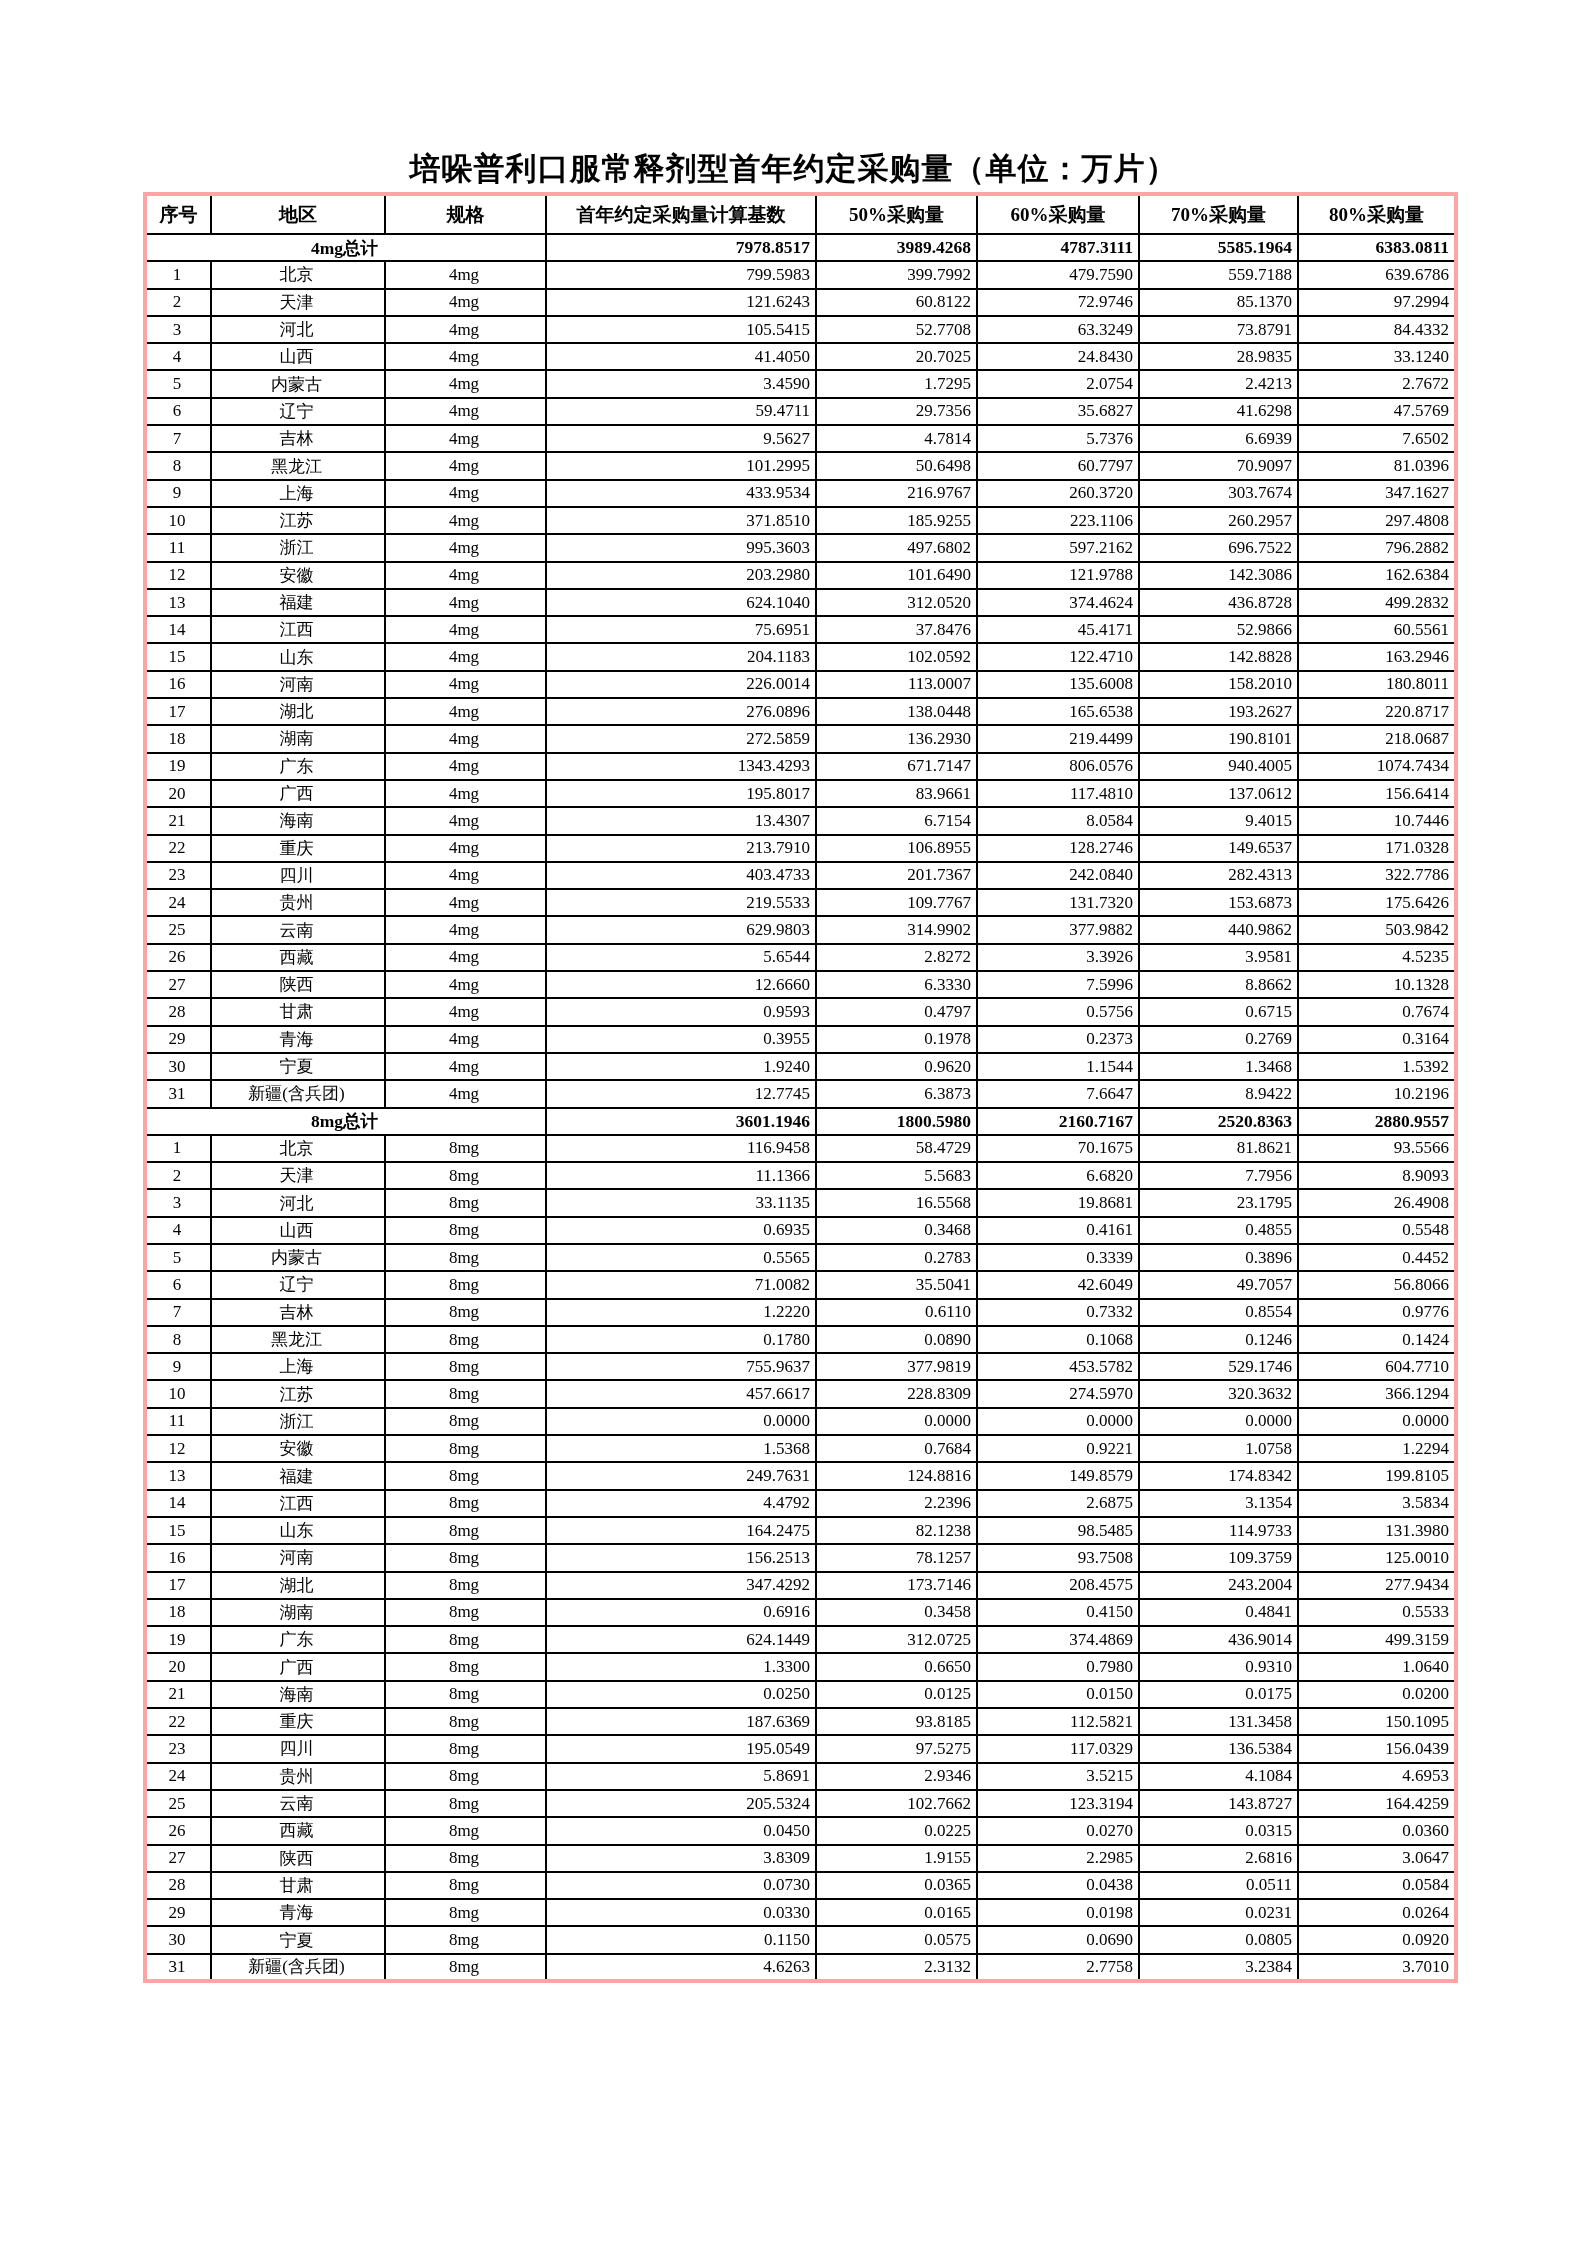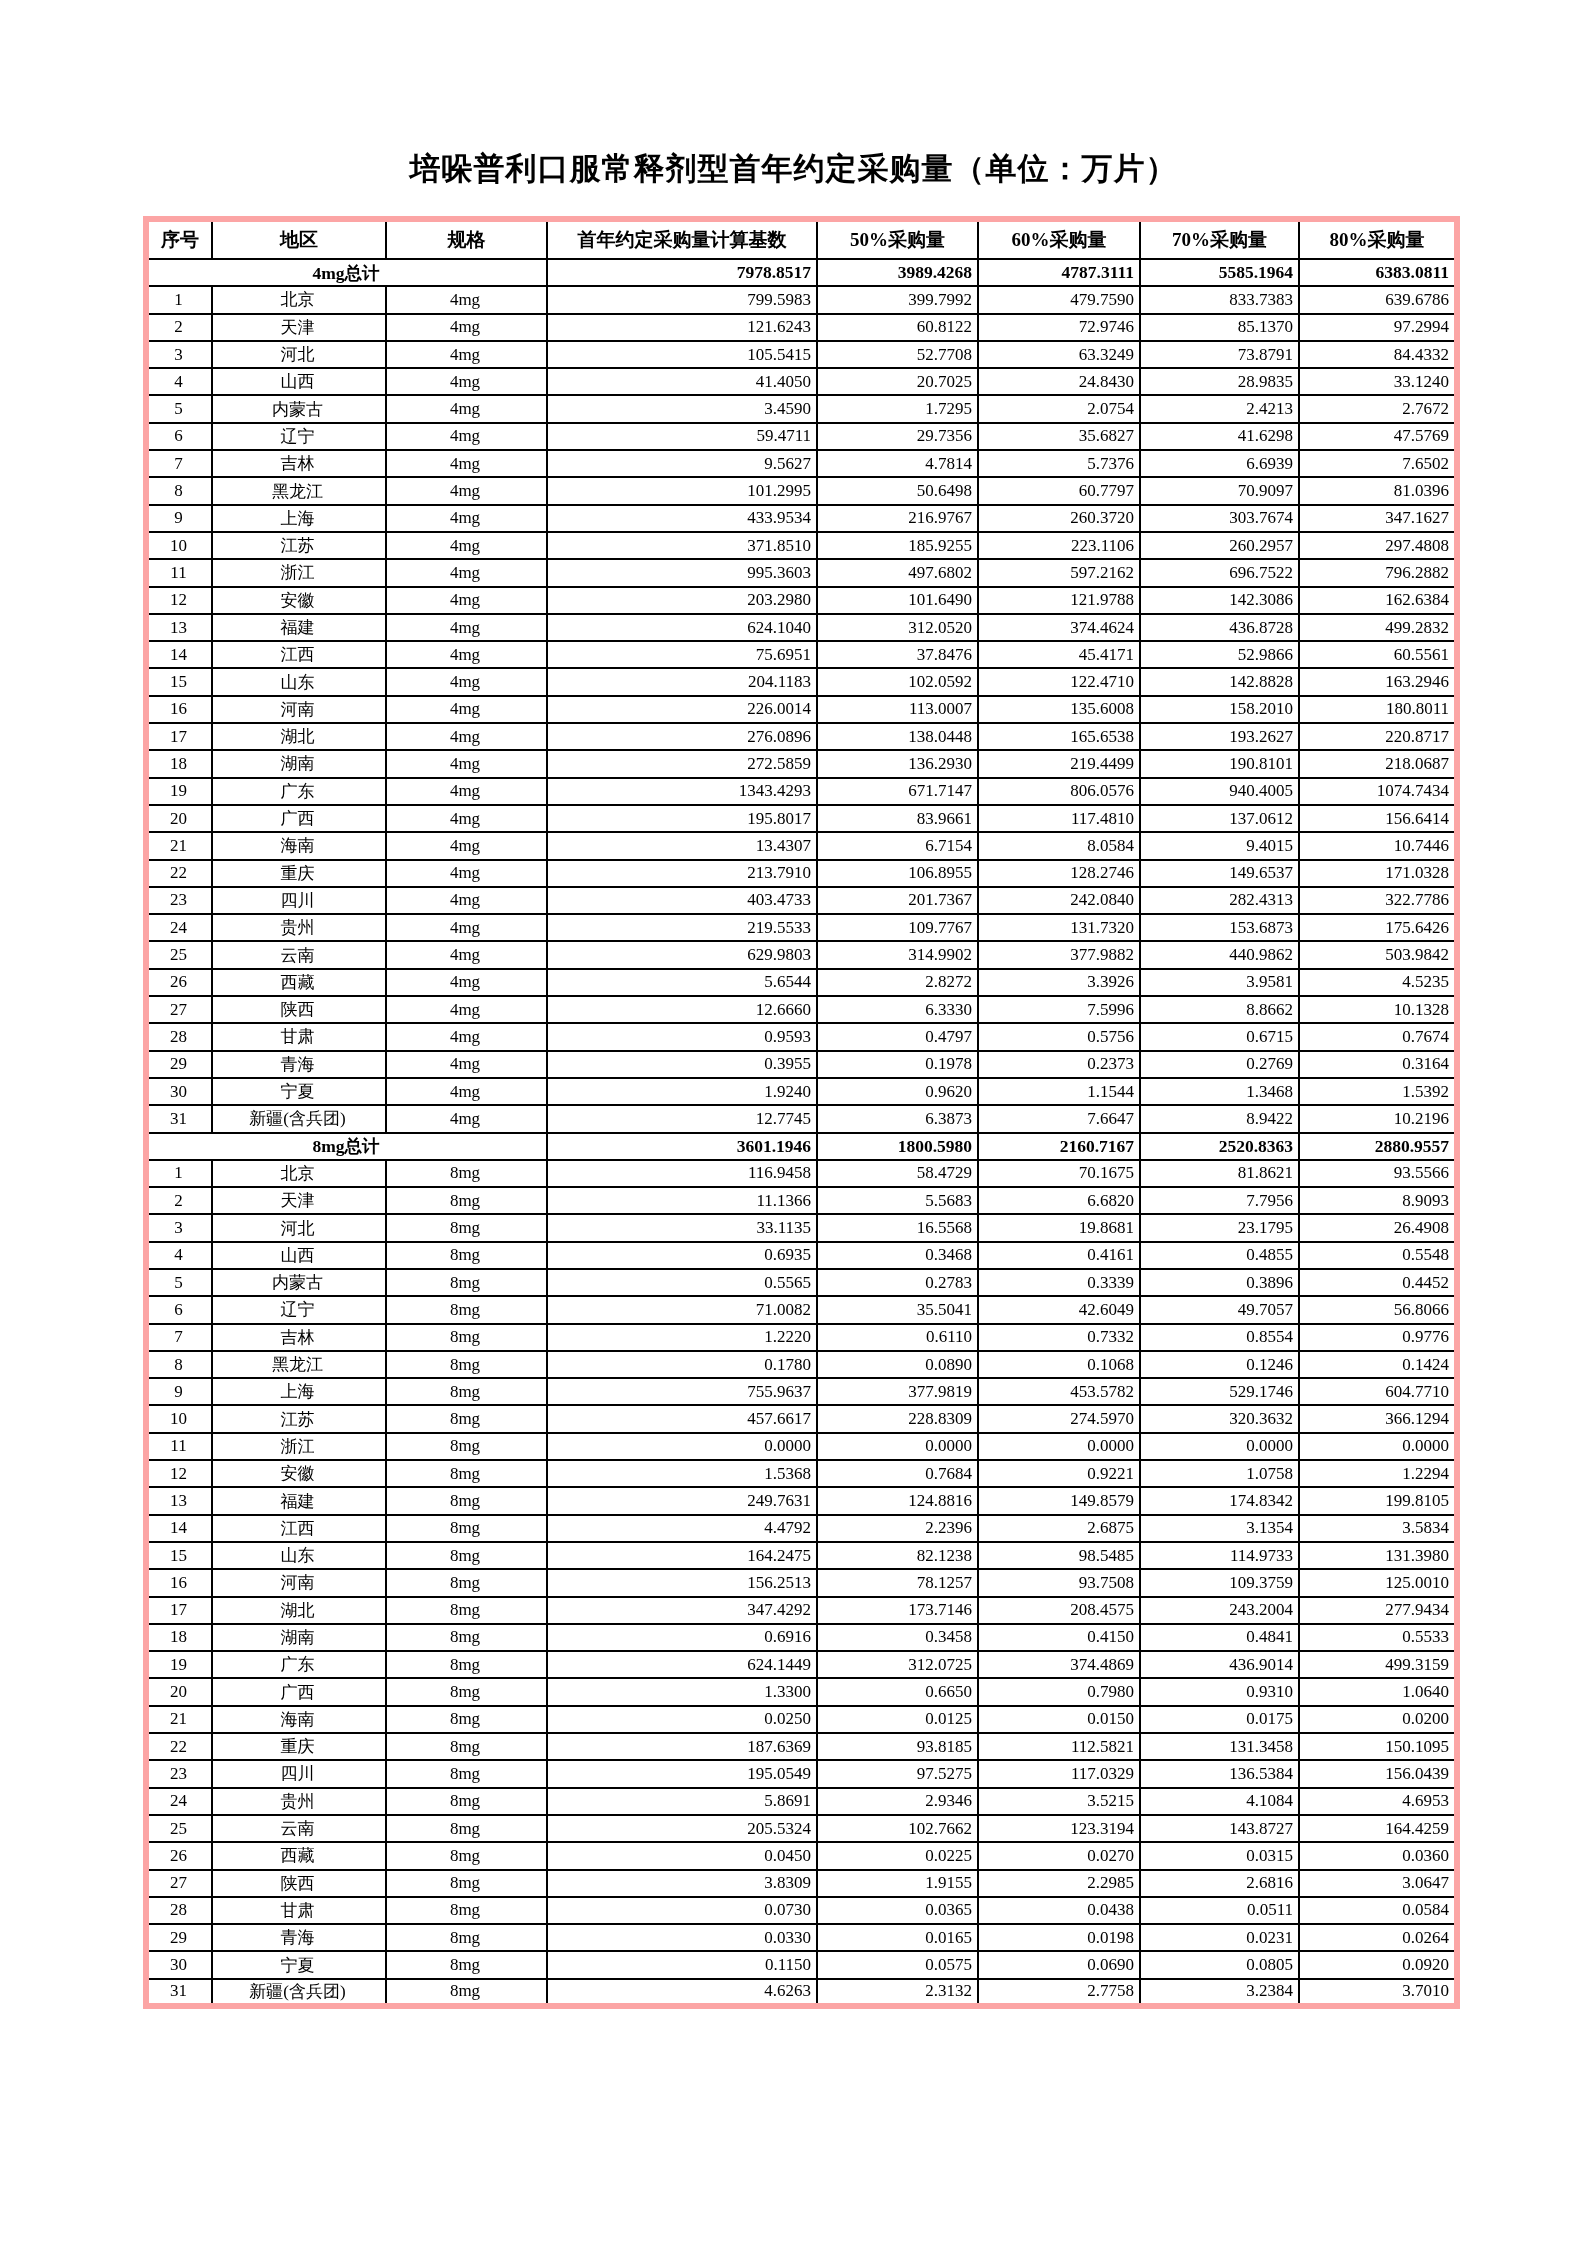--- a/index.html
+++ b/index.html
@@ -22,25 +22,25 @@
     left: 0;
     width: 1587px;
     text-align: center;
     font-size: 31px;
     font-weight: bold;
     letter-spacing: 1px;
   }
   table.data-table {
     position: absolute;
     left: 143px;
-    top: 216px;
+    top: 192px;
     width: 1311px;
     border-collapse: collapse;
     table-layout: fixed;
-    border: 6px solid #fca5a5;
+    border: 4px solid #fca5a5;
   }
   table.data-table th,
   table.data-table td {
     border: 2px solid #000;
     padding: 0 5px 0 2px;
     overflow: hidden;
     white-space: nowrap;
   }
   thead tr { height: 40px; }
   tbody tr { height: 27.3px; }
@@ -108,21 +108,21 @@
           <td class="num">5585.1964</td>
           <td class="num">6383.0811</td>
         </tr>
         <tr>
           <td class="center">1</td>
           <td class="center">北京</td>
           <td class="center">4mg</td>
           <td class="num">799.5983</td>
           <td class="num">399.7992</td>
           <td class="num">479.7590</td>
-          <td class="num">833.7383</td>
+          <td class="num">559.7188</td>
           <td class="num">639.6786</td>
         </tr>
         <tr>
           <td class="center">2</td>
           <td class="center">天津</td>
           <td class="center">4mg</td>
           <td class="num">121.6243</td>
           <td class="num">60.8122</td>
           <td class="num">72.9746</td>
           <td class="num">85.1370</td>

